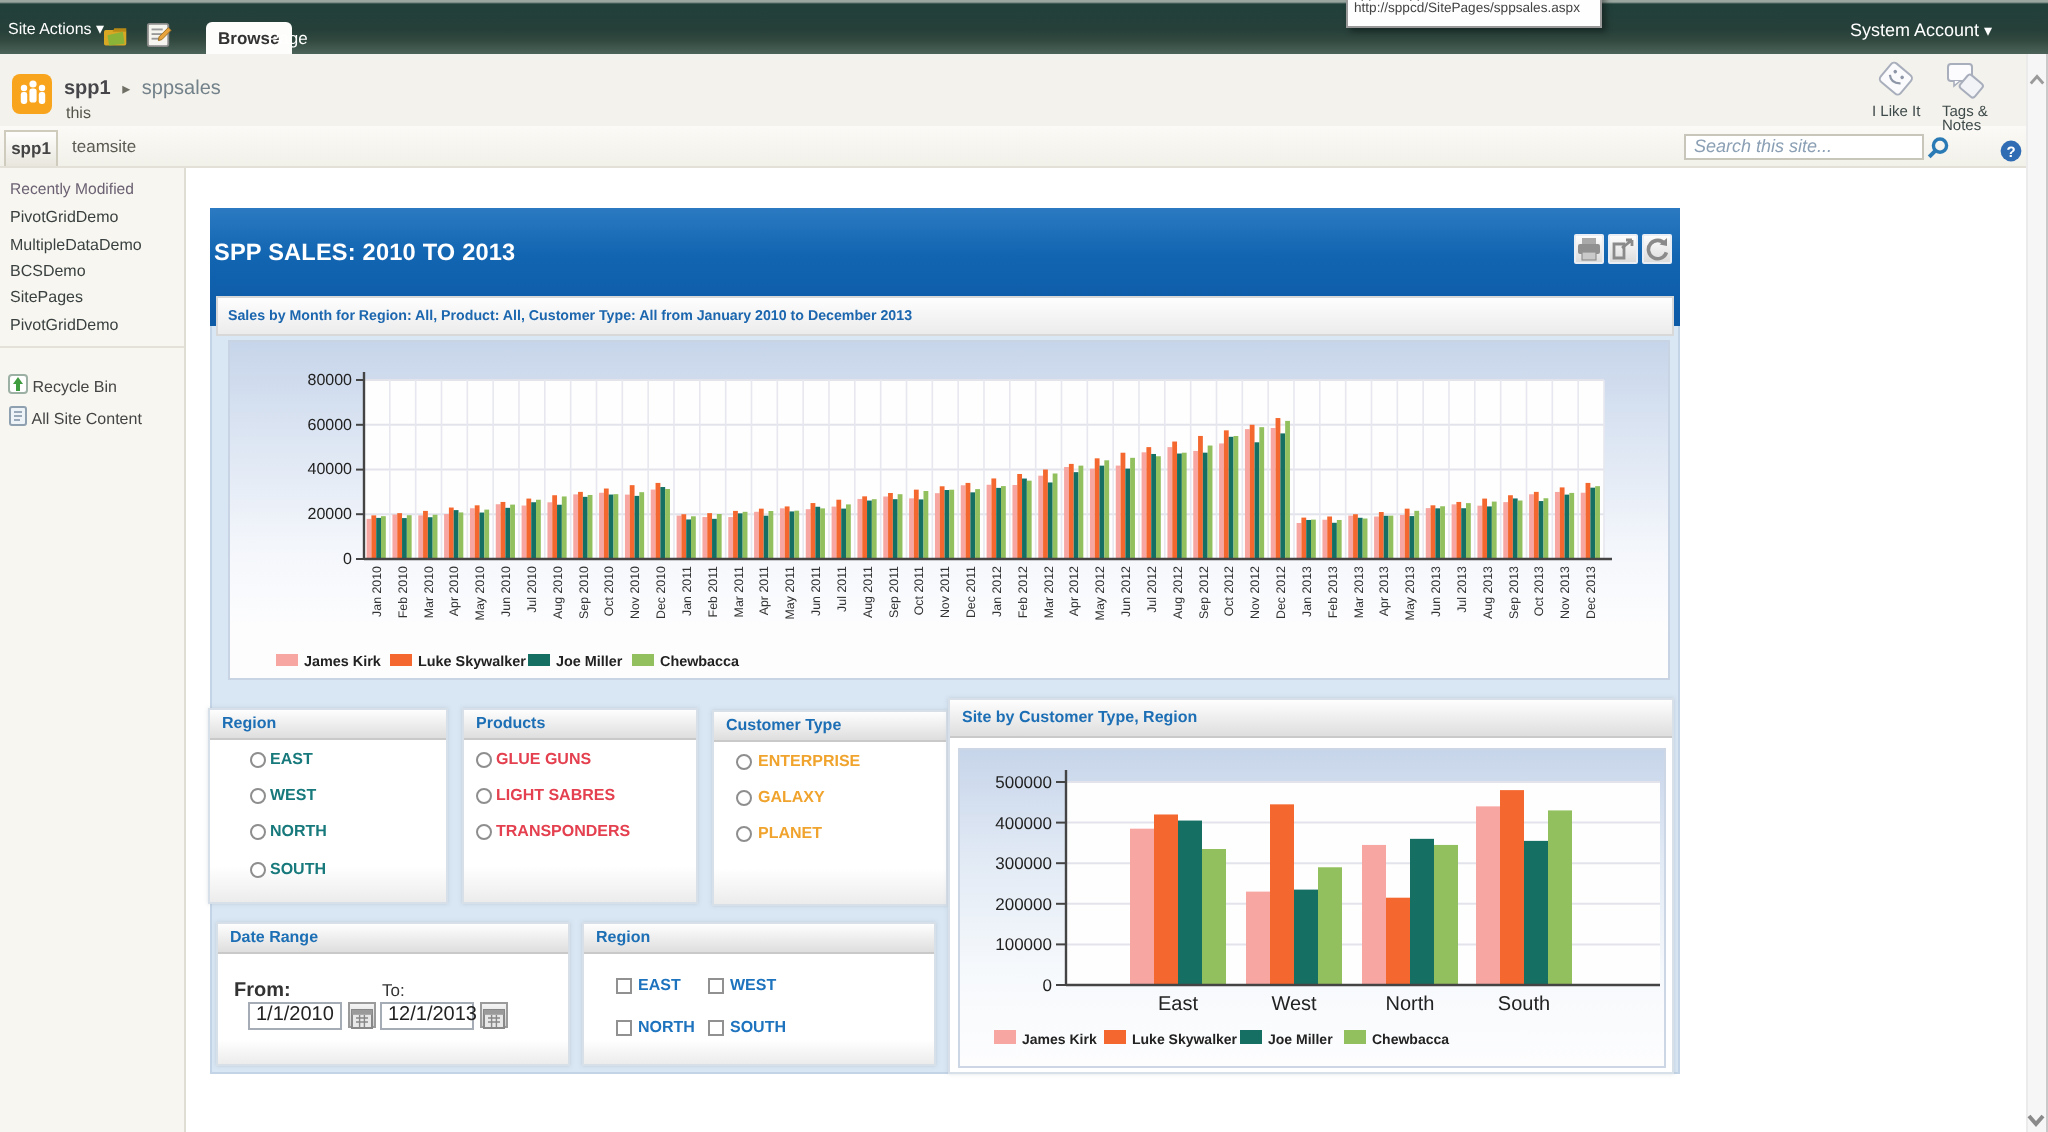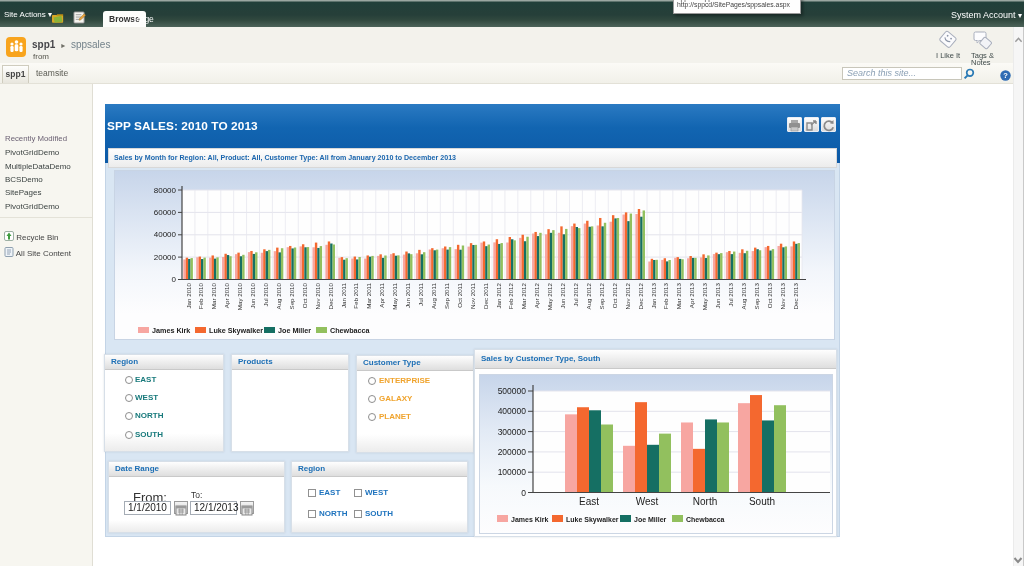--- a/index.html
+++ b/index.html
@@ -29,21 +29,21 @@
 #tabrow { position:absolute; left:0; top:63px; width:1024px; height:21px;
   background:linear-gradient(180deg,#fbfaf6 0,#f1f0e9 100%); border-bottom:1px solid #e3e1d7;}
 #tab-spp1 { position:absolute; left:2px; top:2px; width:27px; height:18px; background:linear-gradient(180deg,#fefefd,#e8e6dd);
   border:1px solid #cfccbe; border-bottom:none; font-size:8.5px; color:#444; text-align:center; line-height:17px; font-weight:bold;}
 #tab-team { position:absolute; left:36px; top:2px; font-size:8.5px; color:#5a5a52; line-height:17px;}
 #searchbox { position:absolute; left:842px; top:4px; width:120px; height:13px; background:#fff;
   border:1px solid #c8c6ba; font-size:9px; font-style:italic; color:#8ba0b5; padding:0 4px; line-height:11px;}
 
 #sidebar { position:absolute; left:0; top:84px; width:93px; height:482px; background:#f7f6f0;
   border-right:1px solid #e0ded4; }
-#sidebar .hd { color:#6b6173; font-size:7.8px; padding:6px 0 3px 5px;margin-top:44px; }
+#sidebar .hd { color:#6b6173; font-size:7.8px; padding:6px 0 3px 5px; }
 #sidebar .item { color:#39403f; font-size:8px; padding:2.2px 0 2.2px 5px; }
 #sidebar hr { border:none; border-top:1px solid #e4e2d8; margin:4px 0 0 0; }
 #sidebar .nav2 { color:#444; font-size:8px; padding:3px 0 2px 4px; }
 
 #dashbody { position:absolute; left:105px; top:145px; width:735px; height:392px; background:#d9e6f3;
   border:1px solid #c3d4e6; }
 #dashheader { position:absolute; left:105px; top:104px; width:735px; height:59px;
   background:linear-gradient(180deg,#2b7ac2 0,#1265b1 40%,#0c59a6 100%); }
 #dashheader .title { position:absolute; left:2px; top:15px; color:#fff; font-weight:bold; font-size:11.8px; letter-spacing:0.1px;}
 .hbtn { position:absolute; top:13px; width:15px; height:15px; background:linear-gradient(180deg,#fdfdfd,#dcdcdc);
@@ -86,36 +86,36 @@
   </svg>
   <svg class="abs" style="left:73px;top:11px" width="13" height="13" viewBox="0 0 14 14">
     <rect x="1" y="1" width="11" height="12" rx="1" fill="#f5f4ef" stroke="#8a8a8a"></rect>
     <line x1="3" y1="4" x2="9" y2="4" stroke="#999"></line>
     <line x1="3" y1="6.5" x2="9" y2="6.5" stroke="#999"></line>
     <line x1="3" y1="9" x2="7" y2="9" stroke="#999"></line>
     <path d="M7 8 L12 3 L13.5 4.5 L8.5 9.5 L6.7 10 Z" fill="#e8a33d" stroke="#9a6d20" stroke-width="0.5"></path>
   </svg>
   <span class="ribbontab active" style="left:103px;text-align:center;">Browse</span>
   <span class="ribbontab" style="left:128px;">Page</span>
-  <span style="position:absolute; right:2px; top:10px; color:#fff; font-size:9px;">System Account <span style="font-size:8px">▾</span></span>
+  <span style="position:absolute; right:28px; top:10px; color:#fff; font-size:9px;">System Account <span style="font-size:8px">▾</span></span>
 </div>
 <div id="tooltip">sppcd - sppsales<br>http://sppcd/SitePages/sppsales.aspx</div>
 
 <div id="siteheader">
   <svg id="siteicon" width="20" height="20" viewBox="0 0 20 20">
     <rect x="0" y="0" width="20" height="20" rx="4" fill="#f8a41d"></rect>
     <circle cx="6" cy="7" r="1.6" fill="#fff"></circle>
       <rect x="4.4" y="9" width="3.2" height="6" rx="1.2" fill="#fff"></rect>
     <circle cx="10.5" cy="5" r="1.8" fill="#fff"></circle>
       <rect x="8.7" y="7.3" width="3.6" height="7" rx="1.4" fill="#fff"></rect>
     <circle cx="15" cy="7" r="1.6" fill="#fff"></circle>
       <rect x="13.4" y="9" width="3.2" height="6" rx="1.2" fill="#fff"></rect>
   </svg>
   <div id="sitetitle">spp1 <span class="crumbsep">▸</span> <span class="crumb">sppsales</span></div>
-  <div id="sitesub">from</div>
+  <div id="sitesub">this</div>
   <div class="socialbtn" style="left:936px;top:3px;z-index:10;">
     <svg width="24" height="20" viewBox="0 0 24 20">
       <g transform="rotate(40 12 10)">
         <rect x="5" y="3.5" width="13" height="12" rx="2" fill="#fbfbfd" stroke="#a8aebc"></rect>
         <circle cx="9" cy="7" r="0.9" fill="#8e97a8"></circle>
           <circle cx="13.5" cy="7" r="0.9" fill="#8e97a8"></circle>
         <path d="M8 10 Q11.2 13 14.8 9.8" fill="none" stroke="#8e97a8" stroke-width="1.1"></path>
       </g>
     </svg>
     <div>I Like It</div>
@@ -516,35 +516,43 @@
     <div class="radio" style="left:20px;top:24px"></div>
       <div class="flabel" style="left:30px;top:23px;color:#17797b">WEST</div>
     <div class="radio" style="left:20px;top:42px"></div>
       <div class="flabel" style="left:30px;top:41px;color:#17797b">NORTH</div>
     <div class="radio" style="left:20px;top:61px"></div>
       <div class="flabel" style="left:30px;top:60px;color:#17797b">SOUTH</div>
   </div>
 </div>
 <div class="panel" style="left:231px;top:354px;width:118px;height:98px;">
   <div class="phead">Products</div>
+  <div class="pbody" style="height:81px;">
+    <div class="radio" style="left:6px;top:6px"></div>
+      <div class="flabel" style="left:16px;top:5px;color:#e4404f">GLUE GUNS</div>
+    <div class="radio" style="left:6px;top:24px"></div>
+      <div class="flabel" style="left:16px;top:23px;color:#e4404f">LIGHT SABRES</div>
+    <div class="radio" style="left:6px;top:42px"></div>
+      <div class="flabel" style="left:16px;top:41px;color:#e4404f">TRANSPONDERS</div>
+  </div>
 </div>
 <div class="panel" style="left:356px;top:339px;width:118px;height:98px;margin-top:16px;">
   <div class="phead">Customer Type</div>
   <div class="pbody" style="height:81px;">
     <div class="radio" style="left:11px;top:6px"></div>
       <div class="flabel" style="left:22px;top:5px;color:#f0a42e">ENTERPRISE</div>
     <div class="radio" style="left:11px;top:24px"></div>
       <div class="flabel" style="left:22px;top:23px;color:#f0a42e">GALAXY</div>
     <div class="radio" style="left:11px;top:42px"></div>
       <div class="flabel" style="left:22px;top:41px;color:#f0a42e">PLANET</div>
   </div>
 </div>
 
 <div class="panel" style="left:474px;top:349px;width:363px;height:188px;">
-  <div class="phead" style="height:19px;line-height:18px;">Sales by Customer Type, South</div>
+  <div class="phead" style="height:19px;line-height:18px;">Site by Customer Type, Region</div>
   <div style="position:absolute;left:4px;top:24px;width:354px;height:160px;border:1px solid #ccd6e4;
     background:linear-gradient(180deg,#c7d5ea 0,#e2eaf5 35%,#f6f9fc 70%,#fdfdfe 100%);">
       <svg width="354" height="160" style="position:absolute;left:0;top:0">
 <rect x="53" y="16.0" width="297" height="101.5" fill="#fefefe"></rect>
 <line x1="53" y1="97.2" x2="350" y2="97.2" stroke="#e3e3ec" stroke-width="1"></line>
         <line x1="53" y1="76.9" x2="350" y2="76.9" stroke="#e3e3ec" stroke-width="1"></line>
         <line x1="53" y1="56.6" x2="350" y2="56.6" stroke="#e3e3ec" stroke-width="1"></line>
         <line x1="53" y1="36.3" x2="350" y2="36.3" stroke="#e3e3ec" stroke-width="1"></line>
         <line x1="53" y1="16.0" x2="350" y2="16.0" stroke="#e3e3ec" stroke-width="1"></line>
 <rect x="85.0" y="39.34" width="12" height="78.16" fill="#f7a6a1"></rect>
@@ -589,21 +597,21 @@
         <text x="154" y="147" font-size="7" font-weight="bold" fill="#222">Joe Miller</text>
         <rect x="192" y="140" width="11" height="7" fill="#92c05e"></rect>
         <text x="206" y="147" font-size="7" font-weight="bold" fill="#222">Chewbacca</text>
 </svg>
     </div>
 </div>
 
 <div class="panel" style="left:108px;top:461px;width:177px;height:72px;">
   <div class="phead">Date Range</div>
   <div class="pbody" style="height:55px;">
-    <div class="flabel" style="left:24px;top:13px;color:#333;font-weight:normal;font-size:13px">From:</div>
+    <div class="flabel" style="left:8px;top:13px;color:#333;font-weight:bold;font-size:10px">From:</div>
     <div class="inp" style="left:15px;top:24px;width:47px;height:14px;">1/1/2010</div>
     <div class="calbtn" style="left:65px;top:24px;">
       <svg width="12" height="11" viewBox="0 0 12 11" style="margin:1px 0 0 0">
           <rect x="1" y="1" width="10" height="9" fill="#e8e8e8" stroke="#888"></rect>
           <rect x="1" y="1" width="10" height="2.4" fill="#9a9a9a"></rect>
           <path d="M3 5 H9 M3 7 H9 M4.8 3.5 V10 M7.2 3.5 V10" stroke="#888" stroke-width="0.7"></path>
         </svg>
     </div>
     <div class="flabel" style="left:82px;top:13px;color:#333;font-weight:normal;font-size:8.5px">To:</div>
     <div class="inp" style="left:81px;top:24px;width:47px;height:14px;">12/1/2013</div>

